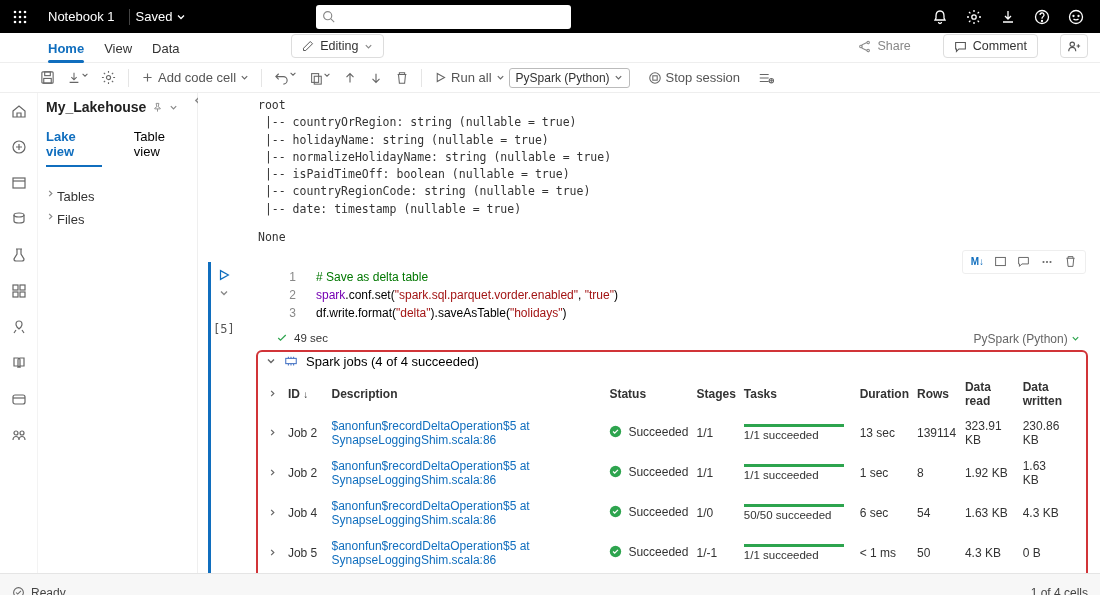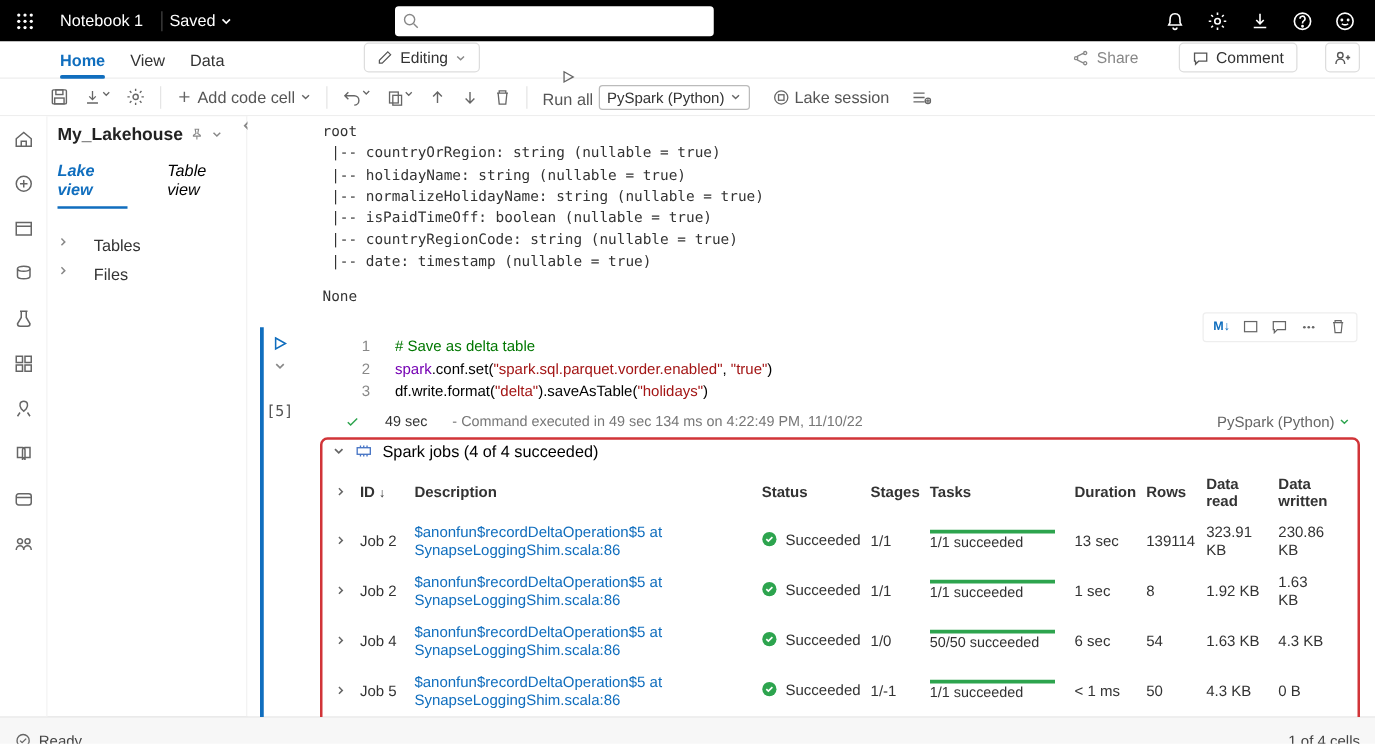--- a/index.html
+++ b/index.html
@@ -24,50 +24,50 @@
   .ribbon-btn { border: 1px solid #ddd; background: #fff; border-radius: 4px; padding: 4px 10px; font-size: 12.5px; display: inline-flex; align-items: center; gap: 6px; color: #333; }
   .ribbon-btn.noborder { border: none; }
   .icon-btn-plain { color: #888; display: inline-flex; align-items: center; }
   
   .toolbar { height: 30px; display: flex; align-items: center; gap: 4px; padding-left: 40px; border-bottom: 1px solid #eee; font-size: 13px; color: #555; }
   .toolbar .grp { display: flex; align-items: center; gap: 12px; }
   .toolbar .sep { width: 1px; height: 18px; background: #e5e5e5; margin: 0 8px; }
   .toolbar .add-code { display: flex; align-items: center; gap: 4px; }
   .toolbar svg { stroke: #666; }
   .toolbar .sel { display: inline-flex; align-items: center; border: 1px solid #bbb; padding: 2px 6px; font-size: 12px; border-radius: 3px; gap: 4px; color: #333; }
-  .toolbar .runall { display: flex; align-items: center; gap: 4px; flex-direction: column; }
+  .toolbar .runall { display: flex; align-items: center; gap: 4px; }
   
   .body { display: flex; height: calc(595px - 33px - 30px - 30px - 22px); }
   .rail { width: 38px; background: #fff; display: flex; flex-direction: column; align-items: center; padding-top: 10px; gap: 20px; border-right: 1px solid #f3f3f3;}
   .rail svg { stroke: #666; }
   .explorer { width: 160px; position: relative; padding: 6px 8px 0 8px; border-right: 1px solid #efefef;}
   .explorer .collapse { position: absolute; right: -6px; top: 2px; color: #888;}
   .explorer .lh-title { font-weight: 600; font-size: 14px; display: flex; align-items: center; gap: 6px; color: #222; }
-  .explorer .tabs { display: flex; gap: 32px; margin-top: 14px; font-size: 13px; font-style: italic; }
+  .explorer .tabs { display: flex; gap: 32px; margin-top: 14px; font-size: 13px; }
   .explorer .tabs .t { padding-bottom: 6px; }
   .explorer .tabs .t.active { color: #106ebe; border-bottom: 2px solid #106ebe; font-weight: 600; }
   .explorer .tree { margin-top: 18px; font-size: 13px; color: #333; }
-  .explorer .tree .node { display: flex; gap: 20px; padding: 4px 0; cursor: pointer; }
+  .explorer .tree .node { display: flex; gap: 2px; padding: 4px 0; cursor: pointer; }
   .main { flex: 1; position: relative; overflow: hidden; background: #fff; }
   .main-inner { position: absolute; inset: 0 10px 0 10px; overflow-y: auto; padding-top: 4px;}
   .schema { font-family: Consolas, monospace; font-size: 11.5px; color: #333; margin-left: 50px; line-height: 1.5; white-space: pre;}
   .none-out { font-family: Consolas, monospace; font-size: 11.5px; color: #333; margin: 12px 0 18px 50px;}
   
   .cell { position: relative; margin-left: 0px; }
   .cell .leftbar { position: absolute; left: 0; top: 0; bottom: 0; width: 3px; background: #106ebe; }
   .cell .gutter { position: absolute; left: 5px; top: 6px; display: flex; flex-direction: column; align-items: center; gap: 6px; color: #888; }
   .cell .gutter .run svg { stroke: #106ebe; }
   .cell .gutter .idx { font-family: Consolas, monospace; font-size: 12px; color: #555; margin-top: 18px; }
   .cell .float-toolbar { position: absolute; right: 4px; top: -12px; height: 24px; display: flex; align-items: center; gap: 10px; background: #fff; border: 1px solid #eee; padding: 0 8px; border-radius: 3px; }
   .cell .code { margin-left: 48px; border-left: 0; padding: 6px 0 6px 18px; font-family: Consolas, monospace; font-size: 12px; line-height: 1.5; }
   .code .ln { color: #888; display: inline-block; width: 22px; text-align: right; margin-right: 20px; }
   .code .cm { color: #007700; }
   .code .fn { color: #7500b3; }
   .code .str { color: #a31515; }
-  .cell .execinfo { margin-left: 68px; font-size: 11.5px; color: #777; display: flex; gap: 20px; align-items: center; padding: 4px 0;}
+  .cell .execinfo { margin-left: 68px; font-size: 11.5px; color: #777; display: flex; gap: 6px; align-items: flex-start; padding: 4px 0;}
   .cell .execinfo svg { stroke: #2da44e; }
   
   .spark-wrap { border: 2px solid #d13438; border-radius: 6px; margin: 2px 2px 2px 48px; padding: 2px 20px 10px 6px; position: relative;}
   .spark-wrap .hdr { display: flex; align-items: center; gap: 8px; font-size: 13px; padding-left: 2px; margin-bottom: 6px;}
   .spark-wrap table { width: 100%; border-collapse: collapse; font-size: 12px;}
   .spark-wrap th { text-align: left; font-weight: 600; padding: 5px 4px; font-size: 12px; color: #333;}
   .spark-wrap td { padding: 6px 4px; vertical-align: middle; color: #333; }
   .spark-wrap .link { color: #106ebe; }
   .spark-wrap .status { display: inline-flex; align-items: center; gap: 6px; }
   .task-bar { display:inline-block; width: 100px; border-top: 3px solid #2da44e; padding-top: 2px; font-size: 11.5px;}
@@ -267,21 +267,21 @@
         <path d="M2 3.5L5 6.5 8 3.5"></path>
       </svg>
   </span>
   <span style="width:10px"></span>
   <span class="icon">
       <svg width="14" height="14" viewBox="0 0 16 16" fill="none" stroke-width="1.2">
         <circle cx="8" cy="8" r="6"></circle>
         <rect x="5.5" y="5.5" width="5" height="5"></rect>
       </svg>
     </span>
-  <span>Lake session</span>
+  <span>Stop session</span>
   <span style="width:10px"></span>
   <span class="icon">
       <svg width="16" height="14" viewBox="0 0 18 14" fill="none" stroke-width="1.2">
         <path d="M2 3h10M2 7h10M2 11h10"></path>
         <circle cx="15" cy="10" r="2.5"></circle>
         <path d="M15 8v4M13 10h4" stroke-width="1"></path>
       </svg>
     </span>
 </div>
 
@@ -438,21 +438,20 @@
         <div class="code">
           <div><span class="ln">1</span><span class="cm"># Save as delta table</span></div>
           <div><span class="ln">2</span><span class="fn">spark</span><span>.conf.set(</span><span class="str">"spark.sql.parquet.vorder.enabled"</span><span>, </span><span class="str">"true"</span><span>)</span></div>
           <div><span class="ln">3</span><span>df.write.format(</span><span class="str">"delta"</span><span>).saveAsTable(</span><span class="str">"holidays"</span><span>)</span></div>
         </div>
         <div class="execinfo">
           <svg width="12" height="12" viewBox="0 0 16 16" fill="none" stroke-width="1.6">
               <path d="M3 8l3 3 7-7"></path>
             </svg>
           <span style="color:#333">49 sec</span>
-          <span>- Command executed in 49 sec 134 ms  on 4:22:49 PM, 11/10/22</span>
           <span class="langbadge">
             <span>PySpark (Python)</span>
             <svg style="display:inline" width="9" height="9" viewBox="0 0 10 10" fill="none" stroke="#888" stroke-width="1.3">
                 <path d="M2 3.5L5 6.5 8 3.5"></path>
               </svg>
           </span>
         </div>
 
         <div class="spark-wrap">
           <div class="hdr">

